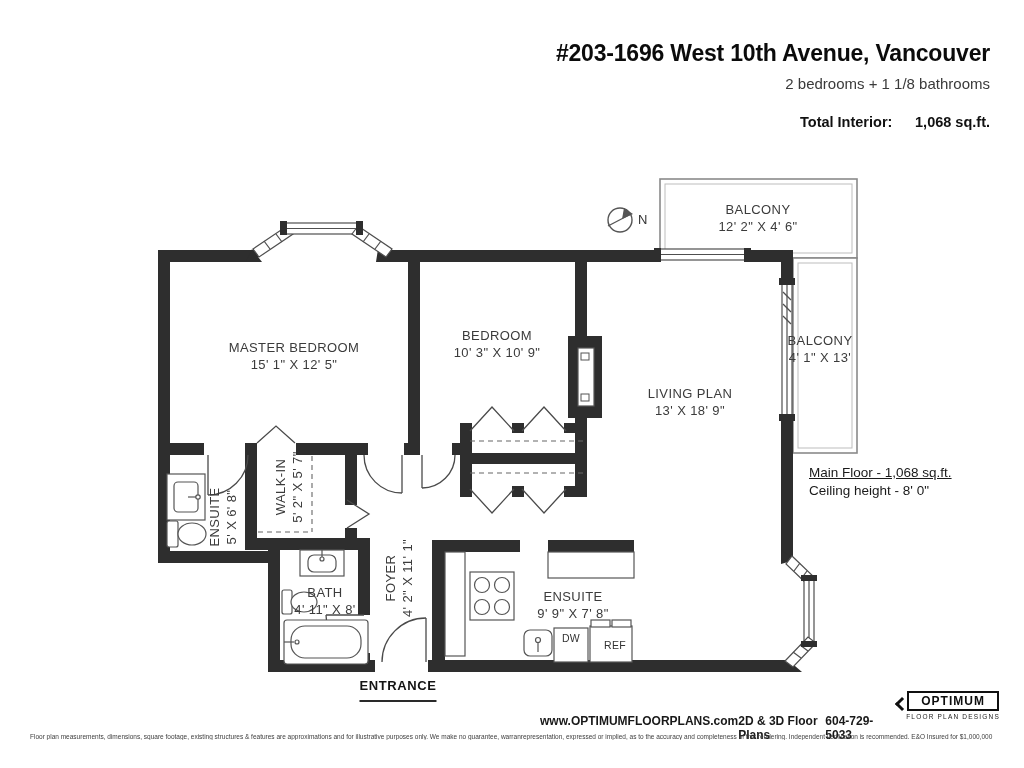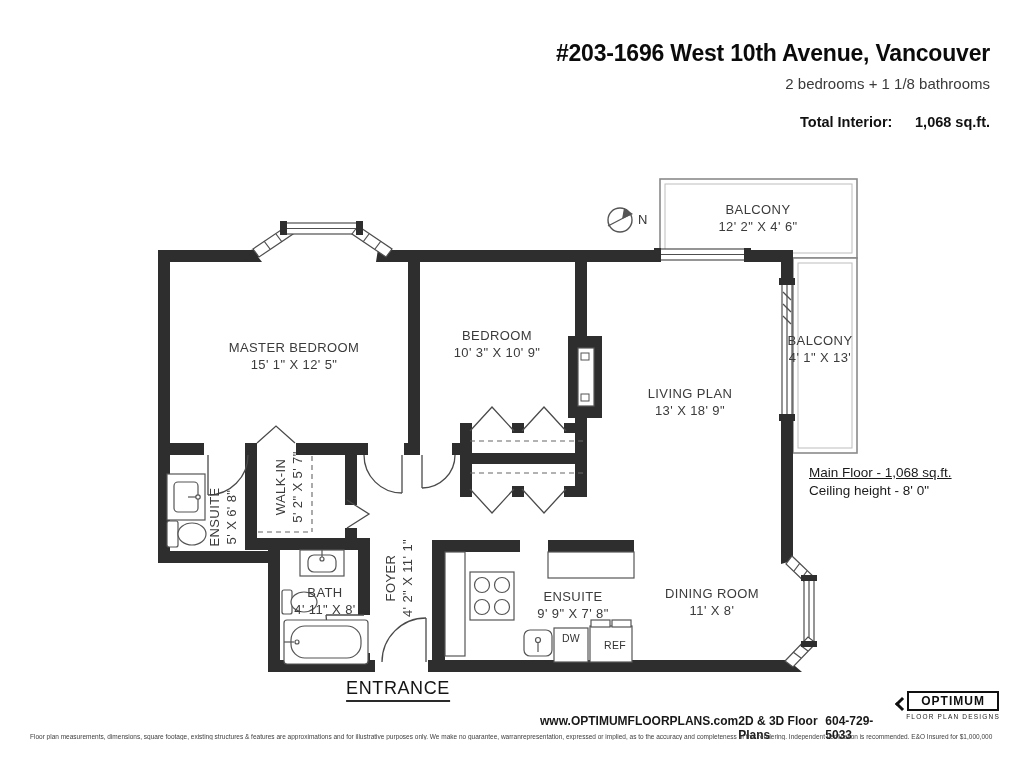--- a/index.html
+++ b/index.html
@@ -18,22 +18,22 @@
 
   
   .room-label { position:absolute; transform:translate(-50%,-50%); text-align:center;
     color:#3b3b3b; font-size:13px; line-height:1.3; letter-spacing:0.4px; white-space:nowrap; }
   .room-label.rot { transform:translate(-50%,-50%) rotate(-90deg); }
   .tiny-label { position:absolute; transform:translate(-50%,-50%); font-size:10.5px;
     color:#333; letter-spacing:0.3px; white-space:nowrap; }
   .north-n { position:absolute; font-size:13px; color:#333; }
 
   .entrance { position:absolute; left:398px; top:690px; transform:translate(-50%,-50%);
-    font-size:18px; font-weight:normal; letter-spacing:0.6px; color:#141414;
-    border-bottom:2px solid #2a2a2a; padding-bottom:1px; }
+    font-size:13px; font-weight:bold; letter-spacing:0.6px; color:#141414;
+    border-bottom:2px solid #2a2a2a; padding-bottom:7px; }
 
   .floor-note { position:absolute; left:809px; top:465px; color:#1a1a1a; }
   .floor-note .l1 { font-size:13.5px; font-weight:normal; text-decoration:underline; }
   .floor-note .l2 { font-size:13.5px; margin-top:3px; }
 
   
   .footer-row { position:absolute; left:540px; top:714px; width:342px; display:flex;
     justify-content:flex-start; font-size:12px; font-weight:bold; color:#191919; }
   .disclaimer { position:absolute; left:30px; top:733px; width:975px; font-size:6.5px;
     color:#3d3d3d; white-space:nowrap; overflow:hidden; }
@@ -265,24 +265,20 @@
       <div>13' X 18' 9"</div>
   </div>
   <div class="room-label" style="left:758px; top:219px;">
     <div>BALCONY</div>
       <div>12' 2" X 4' 6"</div>
   </div>
   <div class="room-label" style="left:820px; top:350px;">
     <div>BALCONY</div>
       <div>4' 1" X 13'</div>
   </div>
-  <div class="room-label" style="left:712px; top:603px;">
-    <div>DINING ROOM</div>
-      <div>11' X 8'</div>
-  </div>
   <div class="room-label" style="left:573px; top:606px;">
     <div>ENSUITE</div>
       <div>9' 9" X 7' 8"</div>
   </div>
   <div class="room-label" style="left:325px; top:602px;">
     <div>BATH</div>
       <div>4' 11" X 8'</div>
   </div>
   <div class="room-label rot" style="left:224px; top:517px;">
     <div>ENSUITE</div>

